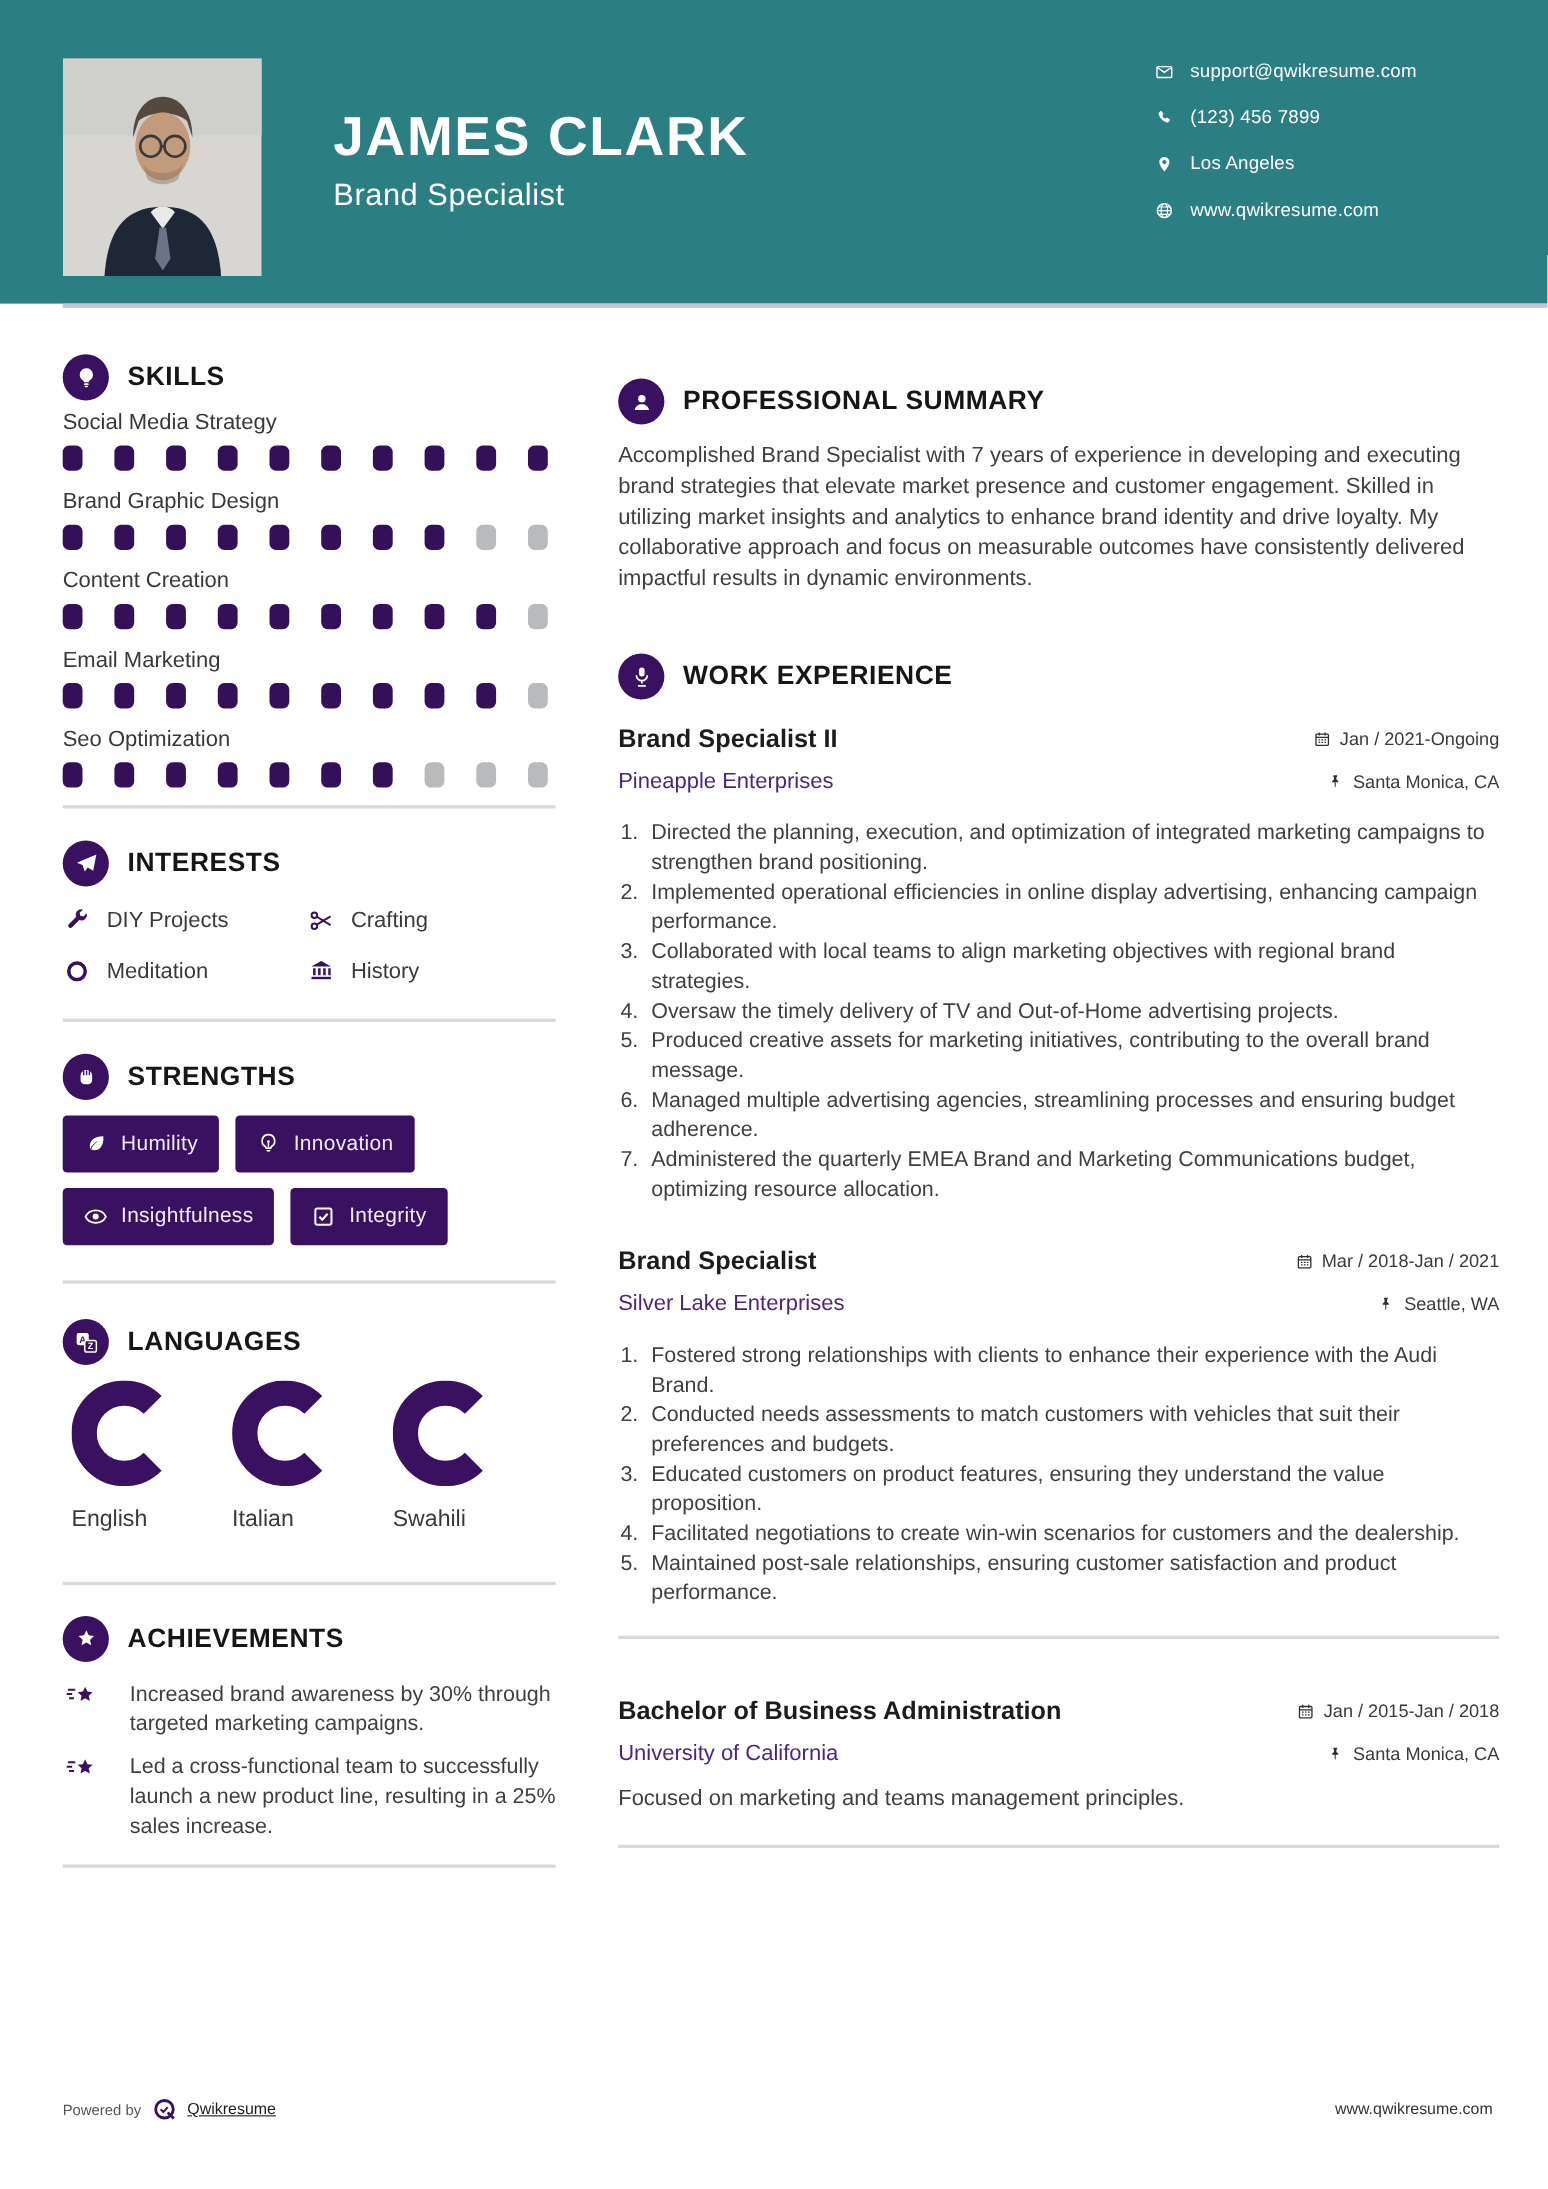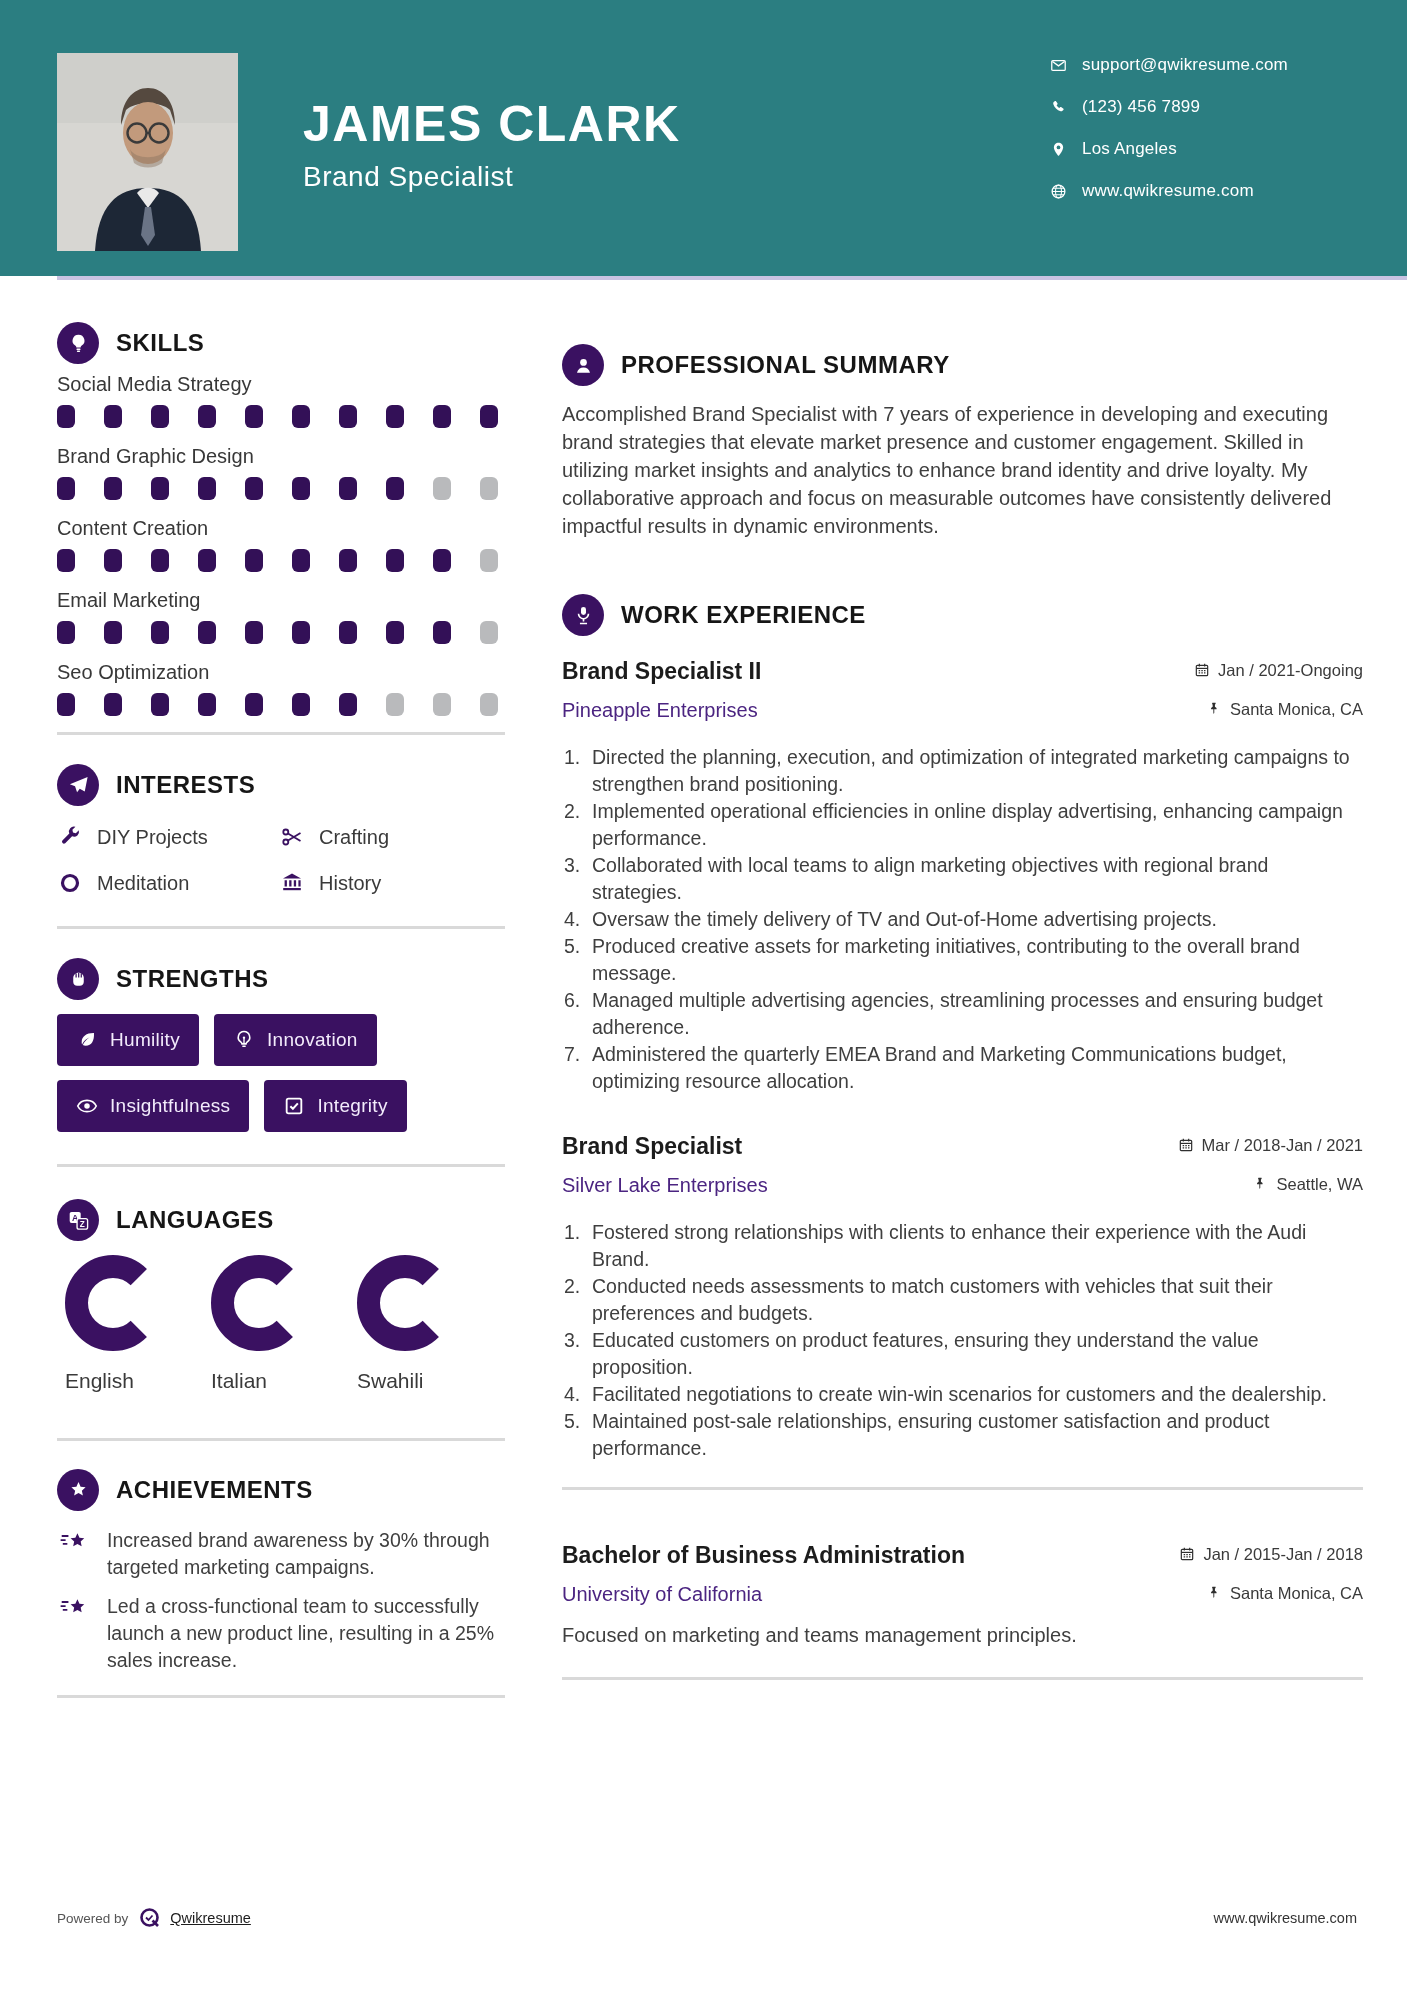--- a/index.html
+++ b/index.html
@@ -76,35 +76,35 @@
   .sec-languages .shead{margin-bottom:14px}
   .langs{display:flex;gap:50px;padding-left:8px}
   .lang{width:96px;display:flex;flex-direction:column;align-items:flex-start}
   .ring{width:96px;height:96px}
   .llabel{margin-top:18px;font-size:21px;color:#3a3a3a}
   .div4{margin-top:45px}
 
   
   .sec-achievements{margin-top:28px}
   .sec-achievements .shead{margin-bottom:16px}
-  .aitem{display:flex;gap:14px;margin-bottom:12px}
+  .aitem{display:flex;gap:25px;margin-bottom:12px}
   .aico{width:36px;height:28px;display:inline-flex;color:var(--purple);flex:0 0 auto;margin-top:2px}
   .aico svg{width:30px;height:26px}
   .atext{font-size:19.5px;line-height:27px;color:var(--body)}
   .div5{margin-top:21px}
 
   
   .sec-summary{margin-top:68px}
   .sec-summary .shead{margin-bottom:14px}
   .sumtext{font-size:20px;line-height:28px;color:var(--body)}
 
   .sec-exp{margin-top:54px}
   .sec-exp .shead{margin-bottom:20px}
   .job h3{font-size:23px;font-weight:700;color:#1c1c1c;line-height:30px}
-  .jhead{display:flex;justify-content:space-between;align-items:center}
+  .jhead{display:flex;justify-content:space-between;align-items:flex-end}
   .company{font-size:20px;color:var(--link);margin-top:13px}
   .jmeta{text-align:right;flex:0 0 auto;margin-left:20px}
   .mrow{display:flex;justify-content:flex-end;align-items:center;gap:8px;font-size:16.5px;color:#3a3a3a;line-height:22px}
   .mrow + .mrow{margin-top:17px}
   .mic{width:16px;height:16px;display:inline-flex;color:#2f2f2f;flex:0 0 auto}
   .mic svg{width:16px;height:16px}
   .bullets{list-style:none;margin-top:22px;counter-reset:bn}
   .bullets li{position:relative;padding-left:30px;font-size:19.5px;line-height:27px;color:var(--body);counter-increment:bn}
   .bullets li::before{content:counter(bn) ".";position:absolute;left:2px;top:0;color:var(--body)}
   .job + .job{margin-top:36px}

